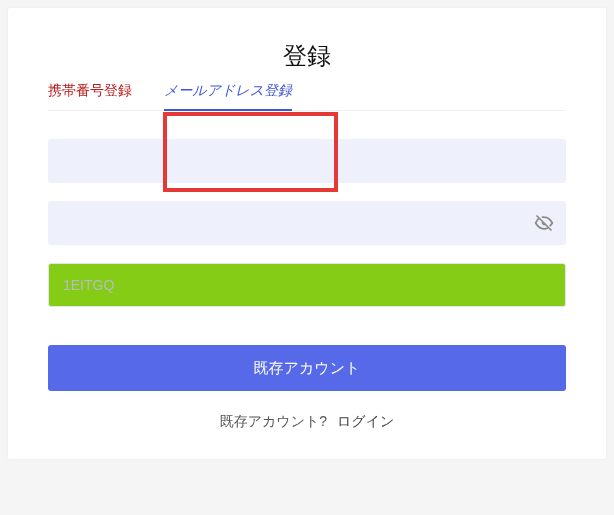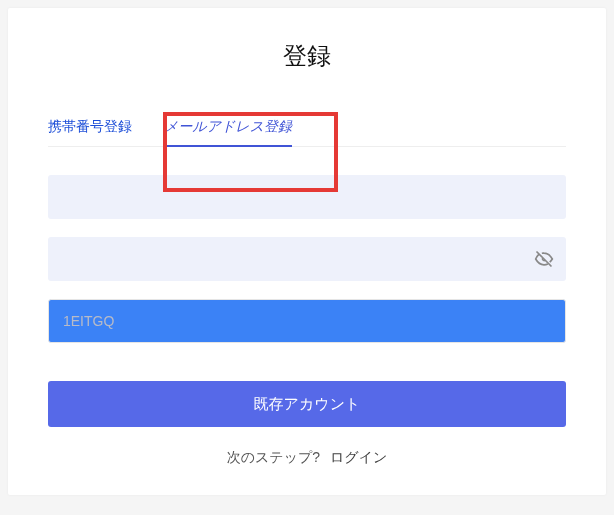--- a/index.html
+++ b/index.html
@@ -16,33 +16,32 @@
   padding: 32px 40px 28px 40px;
   border-radius: 2px;
   box-shadow: 0 0 3px rgba(0,0,0,0.05);
   position: relative;
 }
 .title {
   text-align: center;
   font-size: 24px;
   font-weight: 500;
   color: #111;
-  margin-bottom: 36px;
 }
 .tabs {
   display: flex;
   border-bottom: 1px solid #eee;
   margin-bottom: 28px;
 }
 .tab {
   font-size: 14px;
   padding: 10px 0;
   margin-right: 32px;
   cursor: pointer;
-  color: #1d4ed8;
+  color: #b91c1c;
   position: relative;
 }
 .tab.active {
   color: #4054d6;
   font-style: italic;
 }
 .tab.active::after {
   content: "";
   position: absolute;
   left: 0; right: 0; bottom: -1px;
@@ -70,21 +69,21 @@
   border-radius: 3px;
   padding: 0 14px;
   font-size: 14px;
   color: #333;
   outline: none;
 }
 .field::placeholder {
   color: #b8bbc7;
 }
 .field.code {
-  background: #3b82f6;
+  background: #84cc16;
   border: 1px solid #e5e5e5;
 }
 .eye-icon {
   position: absolute;
   right: 12px;
   top: 50%;
   transform: translateY(-50%);
   width: 20px;
   height: 20px;
   color: #888;
@@ -139,18 +138,18 @@
     </span>
   </div>
 
   <div class="field-wrap">
     <input class="field code" type="text" placeholder="1EITGQ" style="">
   </div>
 
   <button class="submit-btn">既存アカウント</button>
 
   <div class="footer-row">
-    <span>次のステップ?</span>
+    <span>既存アカウント?</span>
     <span class="login-link">ログイン</span>
   </div>
 
   <div class="highlight-box"></div>
 </div>
 
 </body></html>

